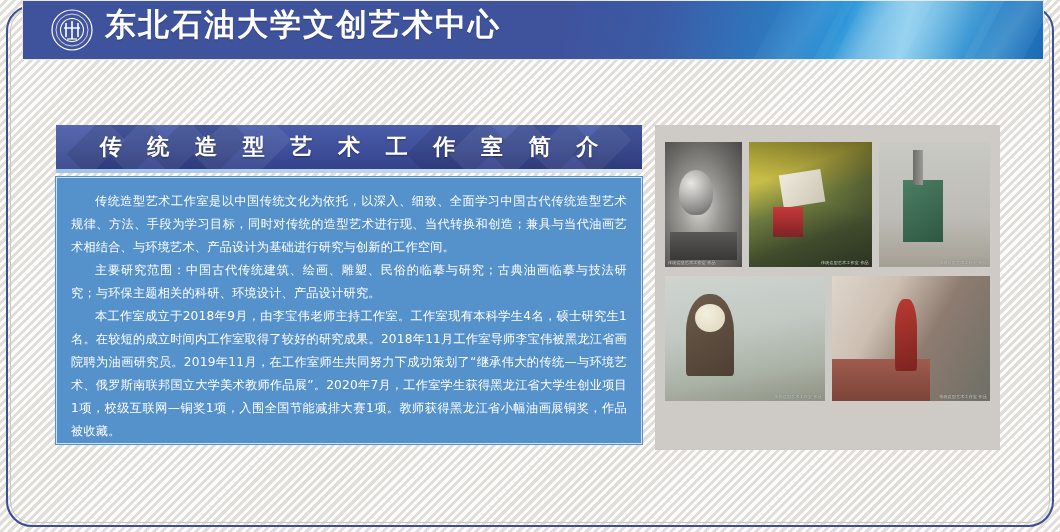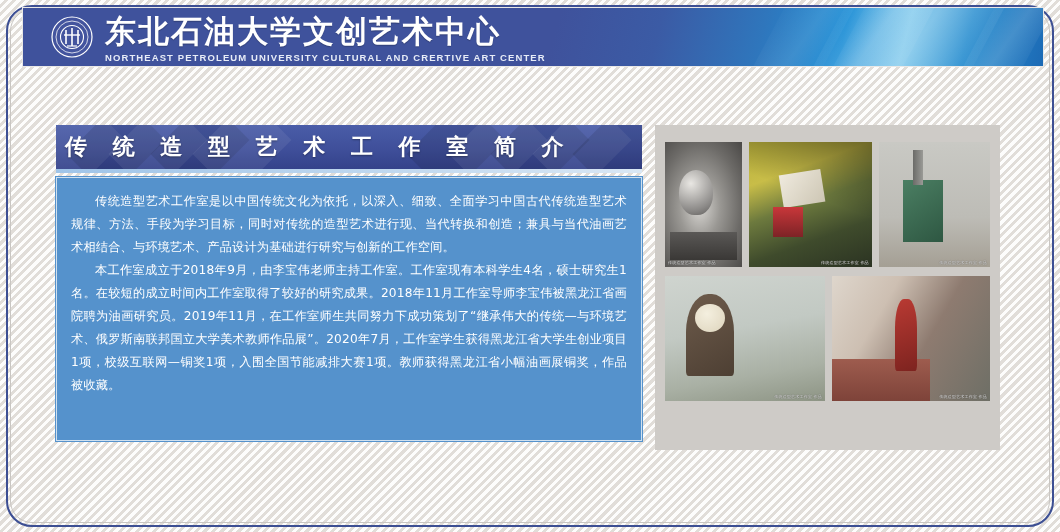--- a/index.html
+++ b/index.html
@@ -38,21 +38,21 @@
     left: 10px; top: 9px;
     width: 1040px; height: 514px;
     border: 1px solid #c9c6c2;
     border-radius: 22px;
     pointer-events: none;
   }
 
   
   #header {
     position: absolute;
-    left: 22px; top: 7px;
+    left: 22px; top: 0;
     width: 1022px; height: 60px;
     background:
       linear-gradient(105deg,
         #3f529c 0%,
         #3f529c 52%,
         #3b5ba5 62%,
         #2f76bc 72%,
         #1f8fd6 80%,
         #6fc2ea 86%,
         #2b8fd0 92%,
@@ -112,21 +112,21 @@
     width: 586px;
   }
 
   #section-banner {
     position: relative;
     height: 44px;
     background: linear-gradient(180deg, #4a5da8 0%, #3f4f9a 55%, #34428a 100%);
     overflow: hidden;
     display: flex;
     align-items: center;
-    justify-content: flex-start;
+    justify-content: center;
   }
   
   .facet {
     position: absolute;
     top: -18px;
     width: 60px; height: 80px;
     background: rgba(255,255,255,0.07);
     transform: rotate(45deg);
     pointer-events: none;
   }
@@ -283,21 +283,20 @@
     <circle cx="21" cy="21" r="20" fill="#43549e" stroke="#ffffff" stroke-width="1.2"></circle>
     <circle cx="21" cy="21" r="16" fill="none" stroke="#ffffff" stroke-width="0.9" opacity="0.85"></circle>
     <circle cx="21" cy="21" r="11.5" fill="#43549e" stroke="#ffffff" stroke-width="1.1"></circle>
     <path d="M15 14 v14 M21 12 v18 M27 14 v14" stroke="#ffffff" stroke-width="1.6" fill="none"></path>
     <path d="M13 19 h16" stroke="#ffffff" stroke-width="1.4"></path>
     <path d="M16 30 h10" stroke="#ffffff" stroke-width="1.2"></path>
   </svg>
 
   <div id="header-titles">
     <div id="header-title-cn">东北石油大学文创艺术中心</div>
-    <div id="header-title-en">NORTHEAST PETROLEUM UNIVERSITY CULTURAL AND CRERTIVE ART CENTER</div>
   </div>
 </div>
 
 <div id="left-col">
 
   <div id="section-banner">
     <div class="facet" style="left:-10px;"></div>
     <div class="facet d" style="left:30px;"></div>
     <div class="facet" style="left:72px;"></div>
     <div class="facet d" style="left:114px;"></div>
@@ -306,20 +305,21 @@
     <div class="facet" style="right:114px;"></div>
     <div class="facet d" style="right:72px;"></div>
     <div class="facet" style="right:30px;"></div>
     <div class="facet d" style="right:-10px;"></div>
     <div id="banner-text">传 统 造 型 艺 术 工 作 室 简 介</div>
   </div>
   <div id="banner-underline"></div>
 
   <div id="intro-panel">
     <p>传统造型艺术工作室是以中国传统文化为依托，以深入、细致、全面学习中国古代传统造型艺术规律、方法、手段为学习目标，同时对传统的造型艺术进行现、当代转换和创造；兼具与当代油画艺术相结合、与环境艺术、产品设计为基础进行研究与创新的工作空间。</p>
+    <p>主要研究范围：中国古代传统建筑、绘画、雕塑、民俗的临摹与研究；古典油画临摹与技法研究；与环保主题相关的科研、环境设计、产品设计研究。</p>
     <p>本工作室成立于2018年9月，由李宝伟老师主持工作室。工作室现有本科学生4名，硕士研究生1名。在较短的成立时间内工作室取得了较好的研究成果。2018年11月工作室导师李宝伟被黑龙江省画院聘为油画研究员。2019年11月，在工作室师生共同努力下成功策划了“继承伟大的传统—与环境艺术、俄罗斯南联邦国立大学美术教师作品展”。2020年7月，工作室学生获得黑龙江省大学生创业项目1项，校级互联网—铜奖1项，入围全国节能减排大赛1项。教师获得黑龙江省小幅油画展铜奖，作品被收藏。</p>
   </div>
 </div>
 
 <div id="gallery-panel">
   <div class="gal-row row1">
     <div class="art" id="art-1">
       <span class="cap left">传统造型艺术工作室 作品</span>
     </div>
     <div class="art" id="art-2">

